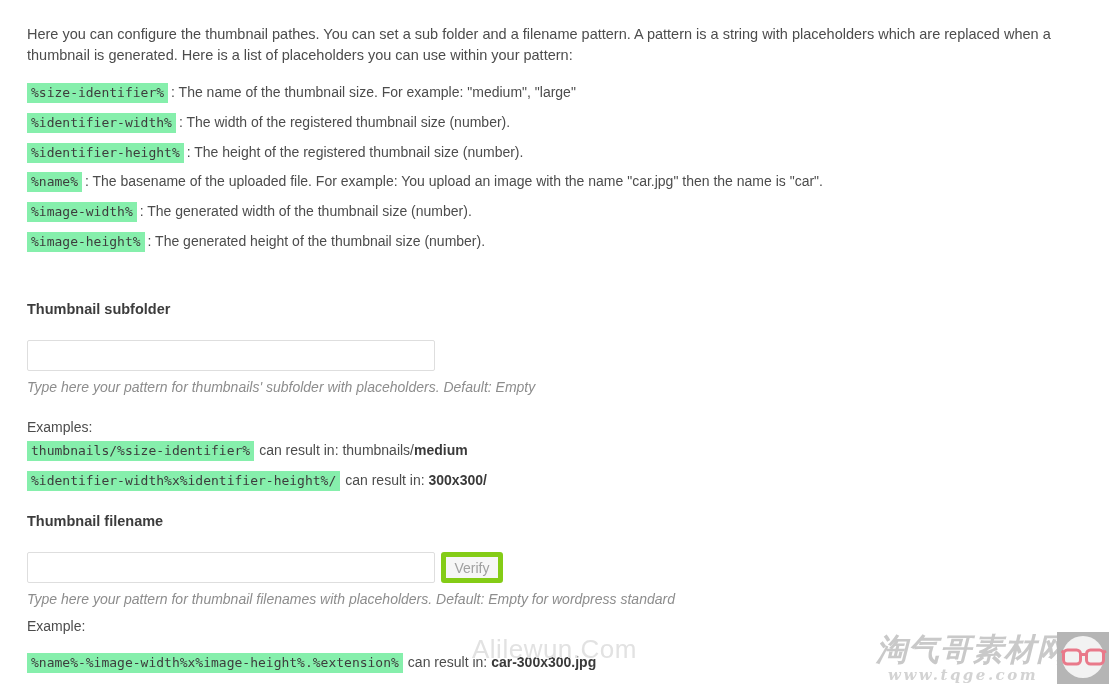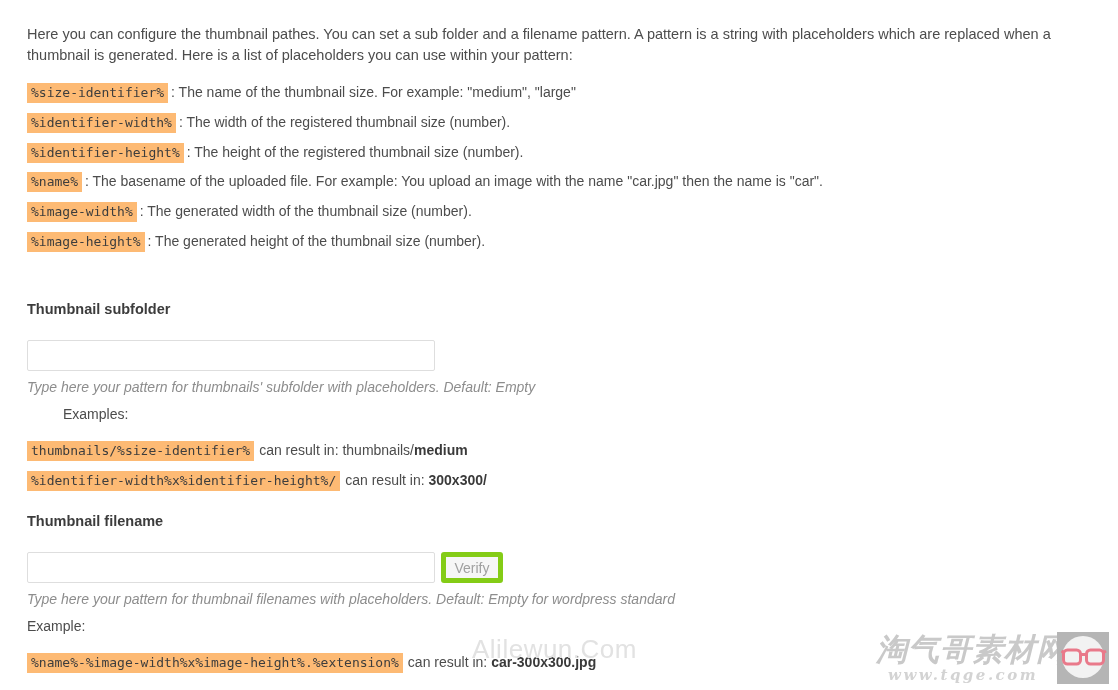--- a/index.html
+++ b/index.html
@@ -39,21 +39,21 @@
   }
   .ph-row {
     font-size: 14px;
     line-height: 20px;
     color: #4c4c4c;
     margin-bottom: 8.8px;
     white-space: nowrap;
   }
   code, .code {
     font-family: "DejaVu Sans Mono", "Liberation Mono", monospace;
-    background: #fdba74;
+    background: #86efac;
     color: #3d3d3d;
     font-size: 13px;
     padding: 2px 4px 3px 4px;
     border-radius: 0;
     letter-spacing: 0px;
   }
   .ph-desc {
     margin-left: 3px;
   }
 
@@ -209,21 +209,21 @@
       <code class="code">%image-height%</code><span class="ph-desc">: The generated height of the thumbnail size (number).</span>
     </div>
   </div>
 
   <div class="field-label" style="left:27px; top:299px;">Thumbnail subfolder</div>
 
   <input class="text-input" style="left: 27px; top: 340px; width: 408px; height: 31px;" type="text" placeholder="">
 
   <div class="hint" style="left:27px; top:378px;">Type here your pattern for thumbnails' subfolder with placeholders. Default: Empty</div>
 
-  <div class="examples-label" style="left:27px; top:405px;margin-left:36px;">Examples:</div>
+  <div class="examples-label" style="left:27px; top:418px;">Examples:</div>
 
   <div class="example-row" style="left:27px; top:440px;">
     <code class="code">thumbnails/%size-identifier%</code><span class="result">can result in: thumbnails/</span><b>medium</b>
   </div>
 
   <div class="example-row" style="left:27px; top:470px;">
     <code class="code">%identifier-width%x%identifier-height%/</code><span class="result">can result in: </span><b>300x300/</b>
   </div>
 
   <div class="field-label" style="left:27px; top:511px;">Thumbnail filename</div>

